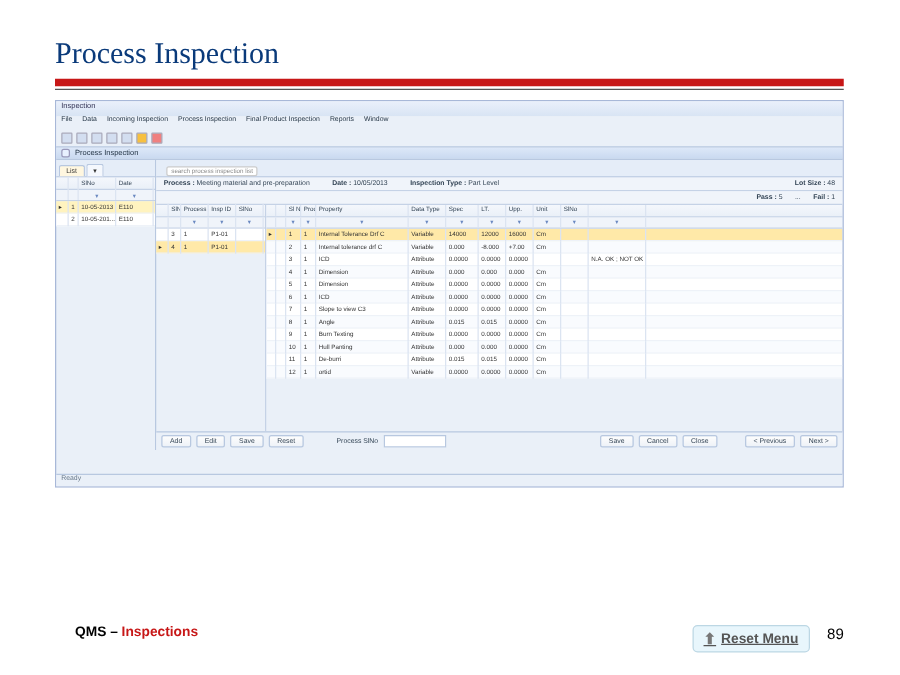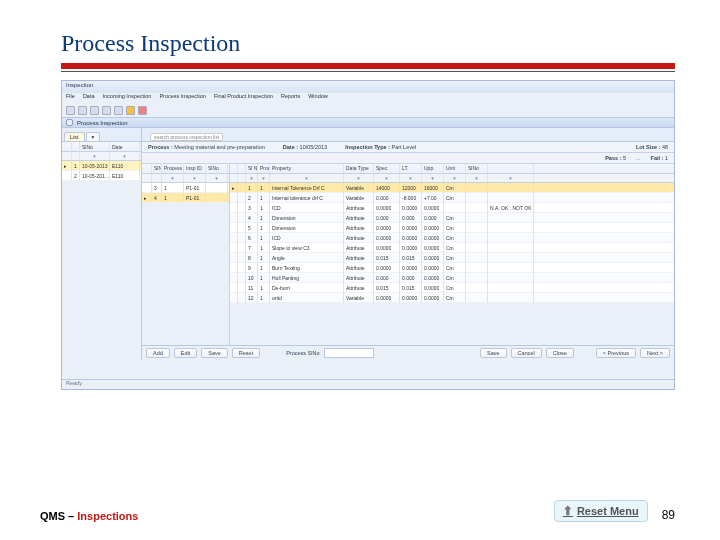--- a/index.html
+++ b/index.html
@@ -1,17 +1,17 @@
 <!DOCTYPE html>
 <html><head>
 <meta charset="utf-8">
 <style>
   * { box-sizing: border-box; }
   body { margin: 0; padding: 0; font-family: Arial, sans-serif; background: #fff; width: 720px; height: 540px; position: relative; }
-  .slide { padding: 30px 45px 0 61px; }
+  .slide { padding: 30px 45px 0 44px; }
   .title { font-family: Georgia, 'Times New Roman', serif; font-size: 24px; color: #0a3a7a; margin-bottom: 6px; }
   .redbar { height: 6px; background: #c71717; margin-bottom: 2px; }
   .thinline { height: 1px; background: #555; margin-bottom: 8px; }
 
   .appwin { border: 1px solid #a8b8d8; background: #eaf0f8; font-size: 6px; color: #333; height: 310px; position: relative; }
   .titlebar { background: linear-gradient(#eaf0fb,#d8e4f4); height: 12px; padding: 1px 4px; font-size: 6px; color: #335; }
   .menubar { background: #eaf0f8; height: 10px; padding: 0 4px; display: flex; gap: 8px; font-size: 5.5px; color: #234; }
   .toolbar { background: #eaf0f8; height: 14px; padding: 2px 4px; display: flex; gap: 3px; align-items: center; }
   .tbicon { width: 9px; height: 9px; background: #d3def0; border: 1px solid #aab; border-radius: 1px; }
   .tbicon.play { background: #f7c040; }
@@ -56,21 +56,21 @@
   .tablebody { flex: 1; overflow: hidden; }
 
   .btnrow { height: 16px; background: #eaf0f8; border-top: 1px solid #b8c8e0; display: flex; align-items: center; padding: 0 4px; gap: 4px; font-size: 5.5px; }
   .btn { background: linear-gradient(#fdfdfd,#eef2f8); border: 1px solid #b8c8e0; padding: 1px 6px; border-radius: 2px; color: #345; }
   .btnrow .spacer { flex: 1; }
   .btnrow .lbl { color: #345; }
   .procfield { background: #fff; border: 1px solid #b8c8e0; width: 50px; height: 10px; }
 
   .statusbar { position: absolute; bottom: 0; left: 0; right: 0; height: 10px; background: #eaf0f8; border-top: 1px solid #b8c8e0; font-size: 5.5px; padding: 0 4px; color: #678; }
 
-  .footer { position: absolute; bottom: 18px; left: 40px; right: 45px; display: flex; align-items: flex-end; font-size: 12px; margin-top: 36px; }
+  .footer { position: absolute; bottom: 18px; left: 60px; right: 45px; display: flex; align-items: flex-start; font-size: 12px; margin-top: 36px; }
   .footer .fl { font-family: Verdana, sans-serif; font-weight: bold; color: #000; font-size: 11px; }
   .footer .fl .insp { color: #c71717; }
   .footer .mm { margin-left: auto; background: #e8f6fc; border: 1px solid #bcd7e4; padding: 3px 8px; border-radius: 4px; color: #555; font-family: Verdana, sans-serif; font-weight: bold; font-size: 11px; text-decoration: underline; display: flex; align-items: center; gap: 4px; }
   .footer .mm .arrow { color: #777; font-size: 12px; }
   .footer .pg { margin-left: 14px; font-size: 12px; color: #000; }
 </style>
 </head>
 <body>
 
 <div class="slide">

